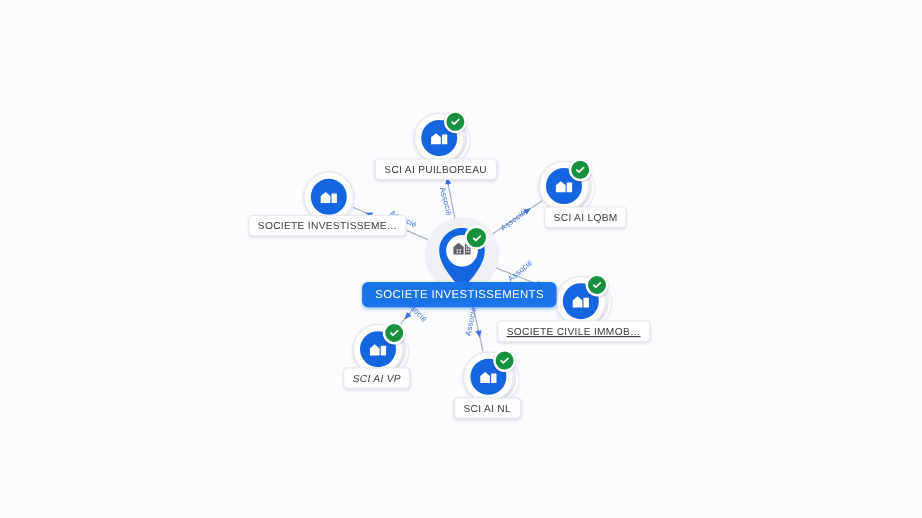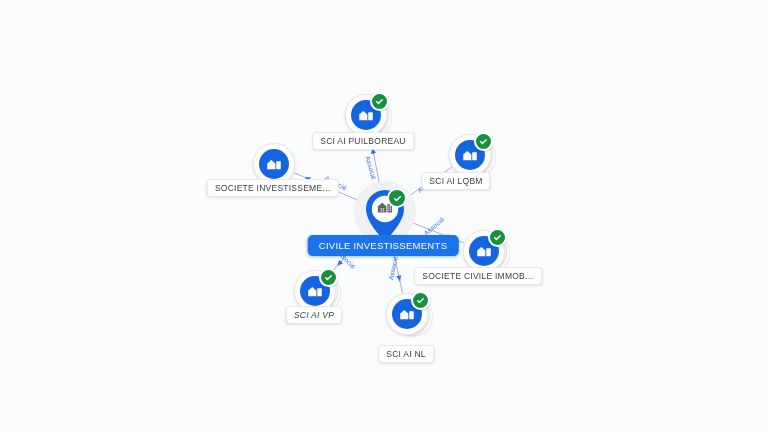--- a/index.html
+++ b/index.html
@@ -184,21 +184,21 @@
               </svg>
             </div>
           </div>
           <div class="badge">
             <svg width="9" height="9" viewBox="0 0 12 12" fill="none">
               <path d="M2.3 6.2 4.6 8.5 9.7 3.6" stroke="#ffffff" stroke-width="1.9" stroke-linecap="round" stroke-linejoin="round"></path>
             </svg>
           </div>
         </div>
       </div>
-      <div class="label" style="left: 456px; top: 172px;">SCI AI LQBM</div>
+      <div class="label" style="left: 488px; top: 172px;">SCI AI LQBM</div>
       <div class="elabel" style="left: 434px; top: 226px; transform: translate(-50%, -50%) rotate(-40deg);">Associé</div>
       <div class="node" style="left: 484px; top: 251px;">
         <div class="node-hit">
           <div class="stack s1"></div>
           <div class="stack s2"></div>
           <div class="disc">
             <div class="inner">
               <svg width="18" height="18" viewBox="0 0 24 24" fill="none">
                 <path d="M3 11.2 8.4 6.6l5.4 4.6V19H3z" fill="#ffffff"></path>
                 <path d="M6.4 13.6h1.6v1.6H6.4zm2.9 0h1.6v1.6H9.3zM6.4 16.2h1.6v1.6H6.4zm2.9 0h1.6v1.6H9.3z" fill="#ffffff" opacity=".95"></path>
@@ -212,21 +212,21 @@
               </svg>
             </div>
           </div>
           <div class="badge">
             <svg width="9" height="9" viewBox="0 0 12 12" fill="none">
               <path d="M2.3 6.2 4.6 8.5 9.7 3.6" stroke="#ffffff" stroke-width="1.9" stroke-linecap="round" stroke-linejoin="round"></path>
             </svg>
           </div>
         </div>
       </div>
-      <div class="label" style="left: 478px; top: 267px;">SOCIETE CIVILE IMMOB…</div>
+      <div class="label" style="left: 478px; top: 267px; text-decoration: underline;">SOCIETE CIVILE IMMOB…</div>
       <div class="elabel" style="left: 393px; top: 268px; transform: translate(-50%, -50%) rotate(-78deg);">Associé</div>
       <div class="node" style="left: 407px; top: 314px;">
         <div class="node-hit">
           <div class="stack s1"></div>
           <div class="stack s2"></div>
           <div class="disc">
             <div class="inner">
               <svg width="18" height="18" viewBox="0 0 24 24" fill="none">
                 <path d="M3 11.2 8.4 6.6l5.4 4.6V19H3z" fill="#ffffff"></path>
                 <path d="M6.4 13.6h1.6v1.6H6.4zm2.9 0h1.6v1.6H9.3zM6.4 16.2h1.6v1.6H6.4zm2.9 0h1.6v1.6H9.3z" fill="#ffffff" opacity=".95"></path>
@@ -240,21 +240,21 @@
               </svg>
             </div>
           </div>
           <div class="badge">
             <svg width="9" height="9" viewBox="0 0 12 12" fill="none">
               <path d="M2.3 6.2 4.6 8.5 9.7 3.6" stroke="#ffffff" stroke-width="1.9" stroke-linecap="round" stroke-linejoin="round"></path>
             </svg>
           </div>
         </div>
       </div>
-      <div class="label" style="left: 406px; top: 345px; text-align: center;">SCI AI NL</div>
+      <div class="label" style="left: 406px; top: 331px; text-align: center;">SCI AI NL</div>
       <div class="elabel" style="left: 346px; top: 259px; transform: translate(-50%, -50%) rotate(46deg);">Associé</div>
       <div class="node" style="left: 315px; top: 291px;">
         <div class="node-hit">
           <div class="stack s1"></div>
           <div class="stack s2"></div>
           <div class="disc">
             <div class="inner">
               <svg width="18" height="18" viewBox="0 0 24 24" fill="none">
                 <path d="M3 11.2 8.4 6.6l5.4 4.6V19H3z" fill="#ffffff"></path>
                 <path d="M6.4 13.6h1.6v1.6H6.4zm2.9 0h1.6v1.6H9.3zM6.4 16.2h1.6v1.6H6.4zm2.9 0h1.6v1.6H9.3z" fill="#ffffff" opacity=".95"></path>
@@ -298,16 +298,16 @@
               <rect x="16.3" y="15.4" width="1.3" height="1.5" fill="#ffffff" opacity=".95"></rect>
               <rect x="18.4" y="15.4" width="1.3" height="1.5" fill="#ffffff" opacity=".95"></rect>
             </svg></div>
           <div class="pin-badge">
             <svg width="9" height="9" viewBox="0 0 12 12" fill="none">
               <path d="M2.3 6.2 4.6 8.5 9.7 3.6" stroke="#ffffff" stroke-width="1.9" stroke-linecap="round" stroke-linejoin="round"></path>
             </svg>
           </div>
         </div>
       </div>
-      <div class="label selected" style="left: 383px; top: 235px;">CIVILE INVESTISSEMENTS</div>
+      <div class="label selected" style="left: 383px; top: 235px;">SOCIETE INVESTISSEMENTS</div>
     </div>
 
 </div>
 
 </body></html>

